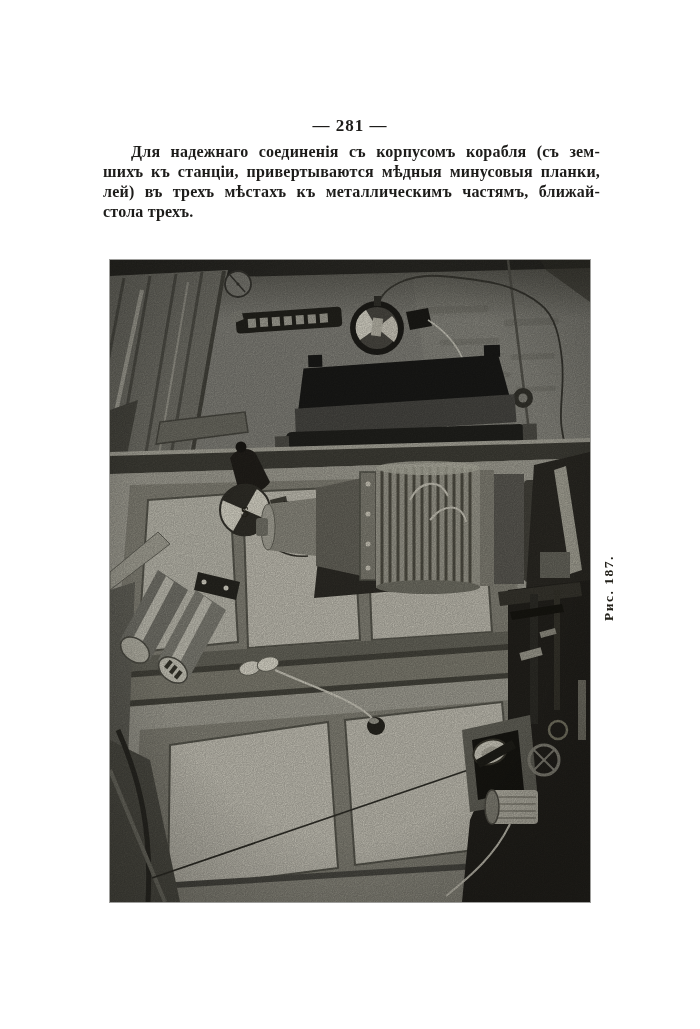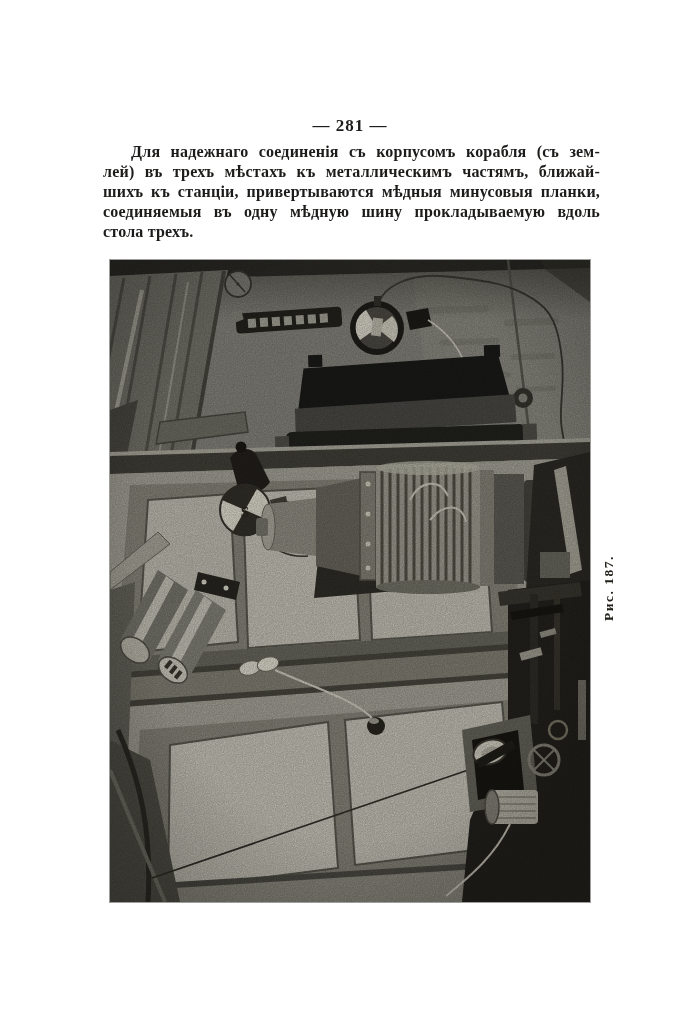--- a/index.html
+++ b/index.html
@@ -36,23 +36,22 @@
 </style>
 </head>
 <body>
 
 <div class="page">
 
   <div class="page-number">— 281 —</div>
 
   <div class="paragraph">
     <div class="line first">Для надежнаго соединенія съ корпусомъ корабля (съ зем-</div>
+    <div class="line">шихъ къ станціи, привертываются мѣдныя минусовыя планки,</div>
     <div class="line">лей) въ трехъ мѣстахъ къ металлическимъ частямъ, ближай-</div>
-    <div class="line">шихъ къ станціи, привертываются мѣдныя минусовыя планки,</div>
-    <div class="line">соединяемыя въ одну мѣдную шину прокладываемую вдоль</div>
     <div class="line last">стола трехъ.</div>
   </div>
 
   <div class="photo-wrap">
     <svg viewBox="0 0 480 642" xmlns="http://www.w3.org/2000/svg">
       <defs>
         <linearGradient id="gTop" x1="0" y1="0" x2="0" y2="1">
           <stop offset="0" stop-color="#504f47" stop-opacity="0.8"></stop>
           <stop offset="1" stop-color="#504f47" stop-opacity="0"></stop>
         </linearGradient>

